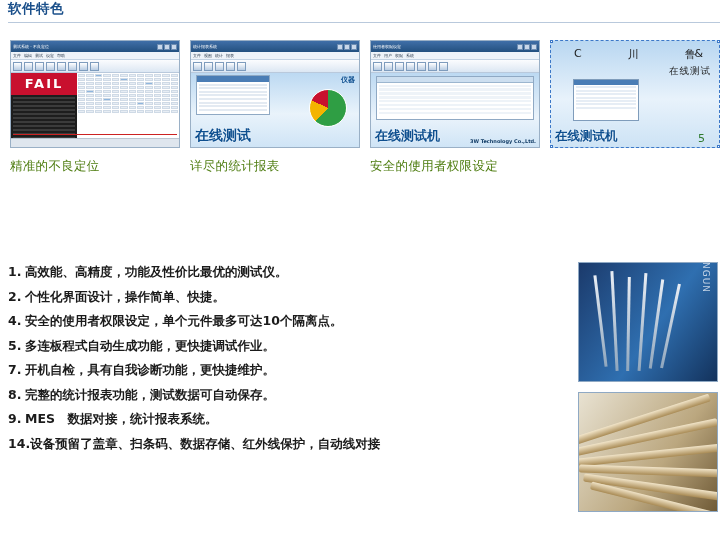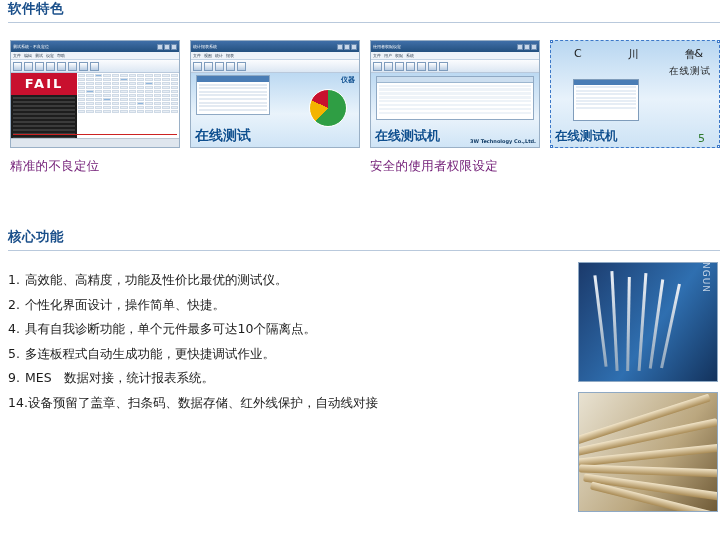--- a/index.html
+++ b/index.html
@@ -40,21 +40,21 @@
   .shot {
     width: 170px; height: 108px;
     border: 1px solid #9ab0c6;
     position: relative;
     overflow: hidden;
     background: #dfe9f3;
   }
   .shot-caption {
     margin-top: 10px;
     font-size: 12.5px;
-    color: #701a75;
+    color: #4d7c0f;
     text-align: left;
     letter-spacing: 0.3px;
   }
   .shot-caption.bold { font-weight: bold; }
 
   
   .titlebar {
     height: 11px;
     background: linear-gradient(#3f6fa8, #23507f);
     display: flex; align-items: center;
@@ -206,22 +206,23 @@
     font-size: 11px; color: #2f7a2f;
   }
   .handle {
     position: absolute; width: 5px; height: 5px;
     background: #ffffff; border: 1px solid #3c78c8;
   }
 
   
   .func-list {
     position: absolute;
-    left: 8px; top: 268px;
+    left: 8px; top: 260px;
     width: 560px;
+    font-weight: bold;
   }
   .func-item {
     font-size: 12.5px;
     color: #1b1b1b;
     line-height: 24.5px;
     white-space: nowrap;
   }
   .func-item .num { display: inline-block; min-width: 17px; }
 
   
@@ -494,20 +495,21 @@
               <u></u>
               <u></u>
               <u></u>
               <u></u>
           </div>
           <div class="pie"></div>
           <div class="wm2">仪器</div>
           <div class="watermark">在线测试</div>
         </div>
       </div>
+      <div class="shot-caption">详尽的统计报表</div>
     </div>
 
     <div class="shot-cell">
       <div class="shot" id="shot3">
         <div class="titlebar">
           <span class="t-text">使用者权限设定</span>
           <span class="t-btns">
               <i></i>
               <i></i>
               <i></i>
@@ -569,30 +571,28 @@
         <div class="watermark">在线测试机</div>
         <div class="pgnum">5</div>
         <span class="handle" style="left:-3px;top:-3px;"></span>
         <span class="handle" style="right:-3px;top:-3px;"></span>
         <span class="handle" style="left:-3px;bottom:-3px;"></span>
         <span class="handle" style="right:-3px;bottom:-3px;"></span>
       </div>
     </div>
   </div>
 
-  <div id="functions-heading-wrap">
-    <div class="section-heading">核心功能</div>
-    <div class="heading-rule"></div>
-  </div>
 
   <div class="func-list">
     <div class="func-item"><span class="num">1.</span><span>高效能、高精度，功能及性价比最优的测试仪。</span></div>
     <div class="func-item"><span class="num">2.</span><span>个性化界面设计，操作简单、快捷。</span></div>
-    <div class="func-item"><span class="num">4.</span><span>具有自我诊断功能，单个元件最多可达10个隔离点。</span></div>
+    <div class="func-item"><span class="num">4.</span><span>安全的使用者权限设定，单个元件最多可达10个隔离点。</span></div>
     <div class="func-item"><span class="num">5.</span><span>多连板程式自动生成功能，更快捷调试作业。</span></div>
+    <div class="func-item"><span class="num">7.</span><span>开机自检，具有自我诊断功能，更快捷维护。</span></div>
+    <div class="func-item"><span class="num">8.</span><span>完整的统计报表功能，测试数据可自动保存。</span></div>
     <div class="func-item"><span class="num">9.</span><span>MES　数据对接，统计报表系统。</span></div>
     <div class="func-item"><span class="num">14.</span><span>设备预留了盖章、扫条码、数据存储、红外线保护，自动线对接</span></div>
   </div>
 
   <div class="prod" id="prod1">
     <div class="pins">
       <b style="left:6px;  top:4px;  height:92px; transform:rotate(-7deg);"></b>
       <b style="left:20px; top:0px;  height:100px;transform:rotate(-3deg);"></b>
       <b style="left:34px; top:6px;  height:94px; transform:rotate(1deg);"></b>
       <b style="left:48px; top:2px;  height:98px; transform:rotate(4deg);"></b>

